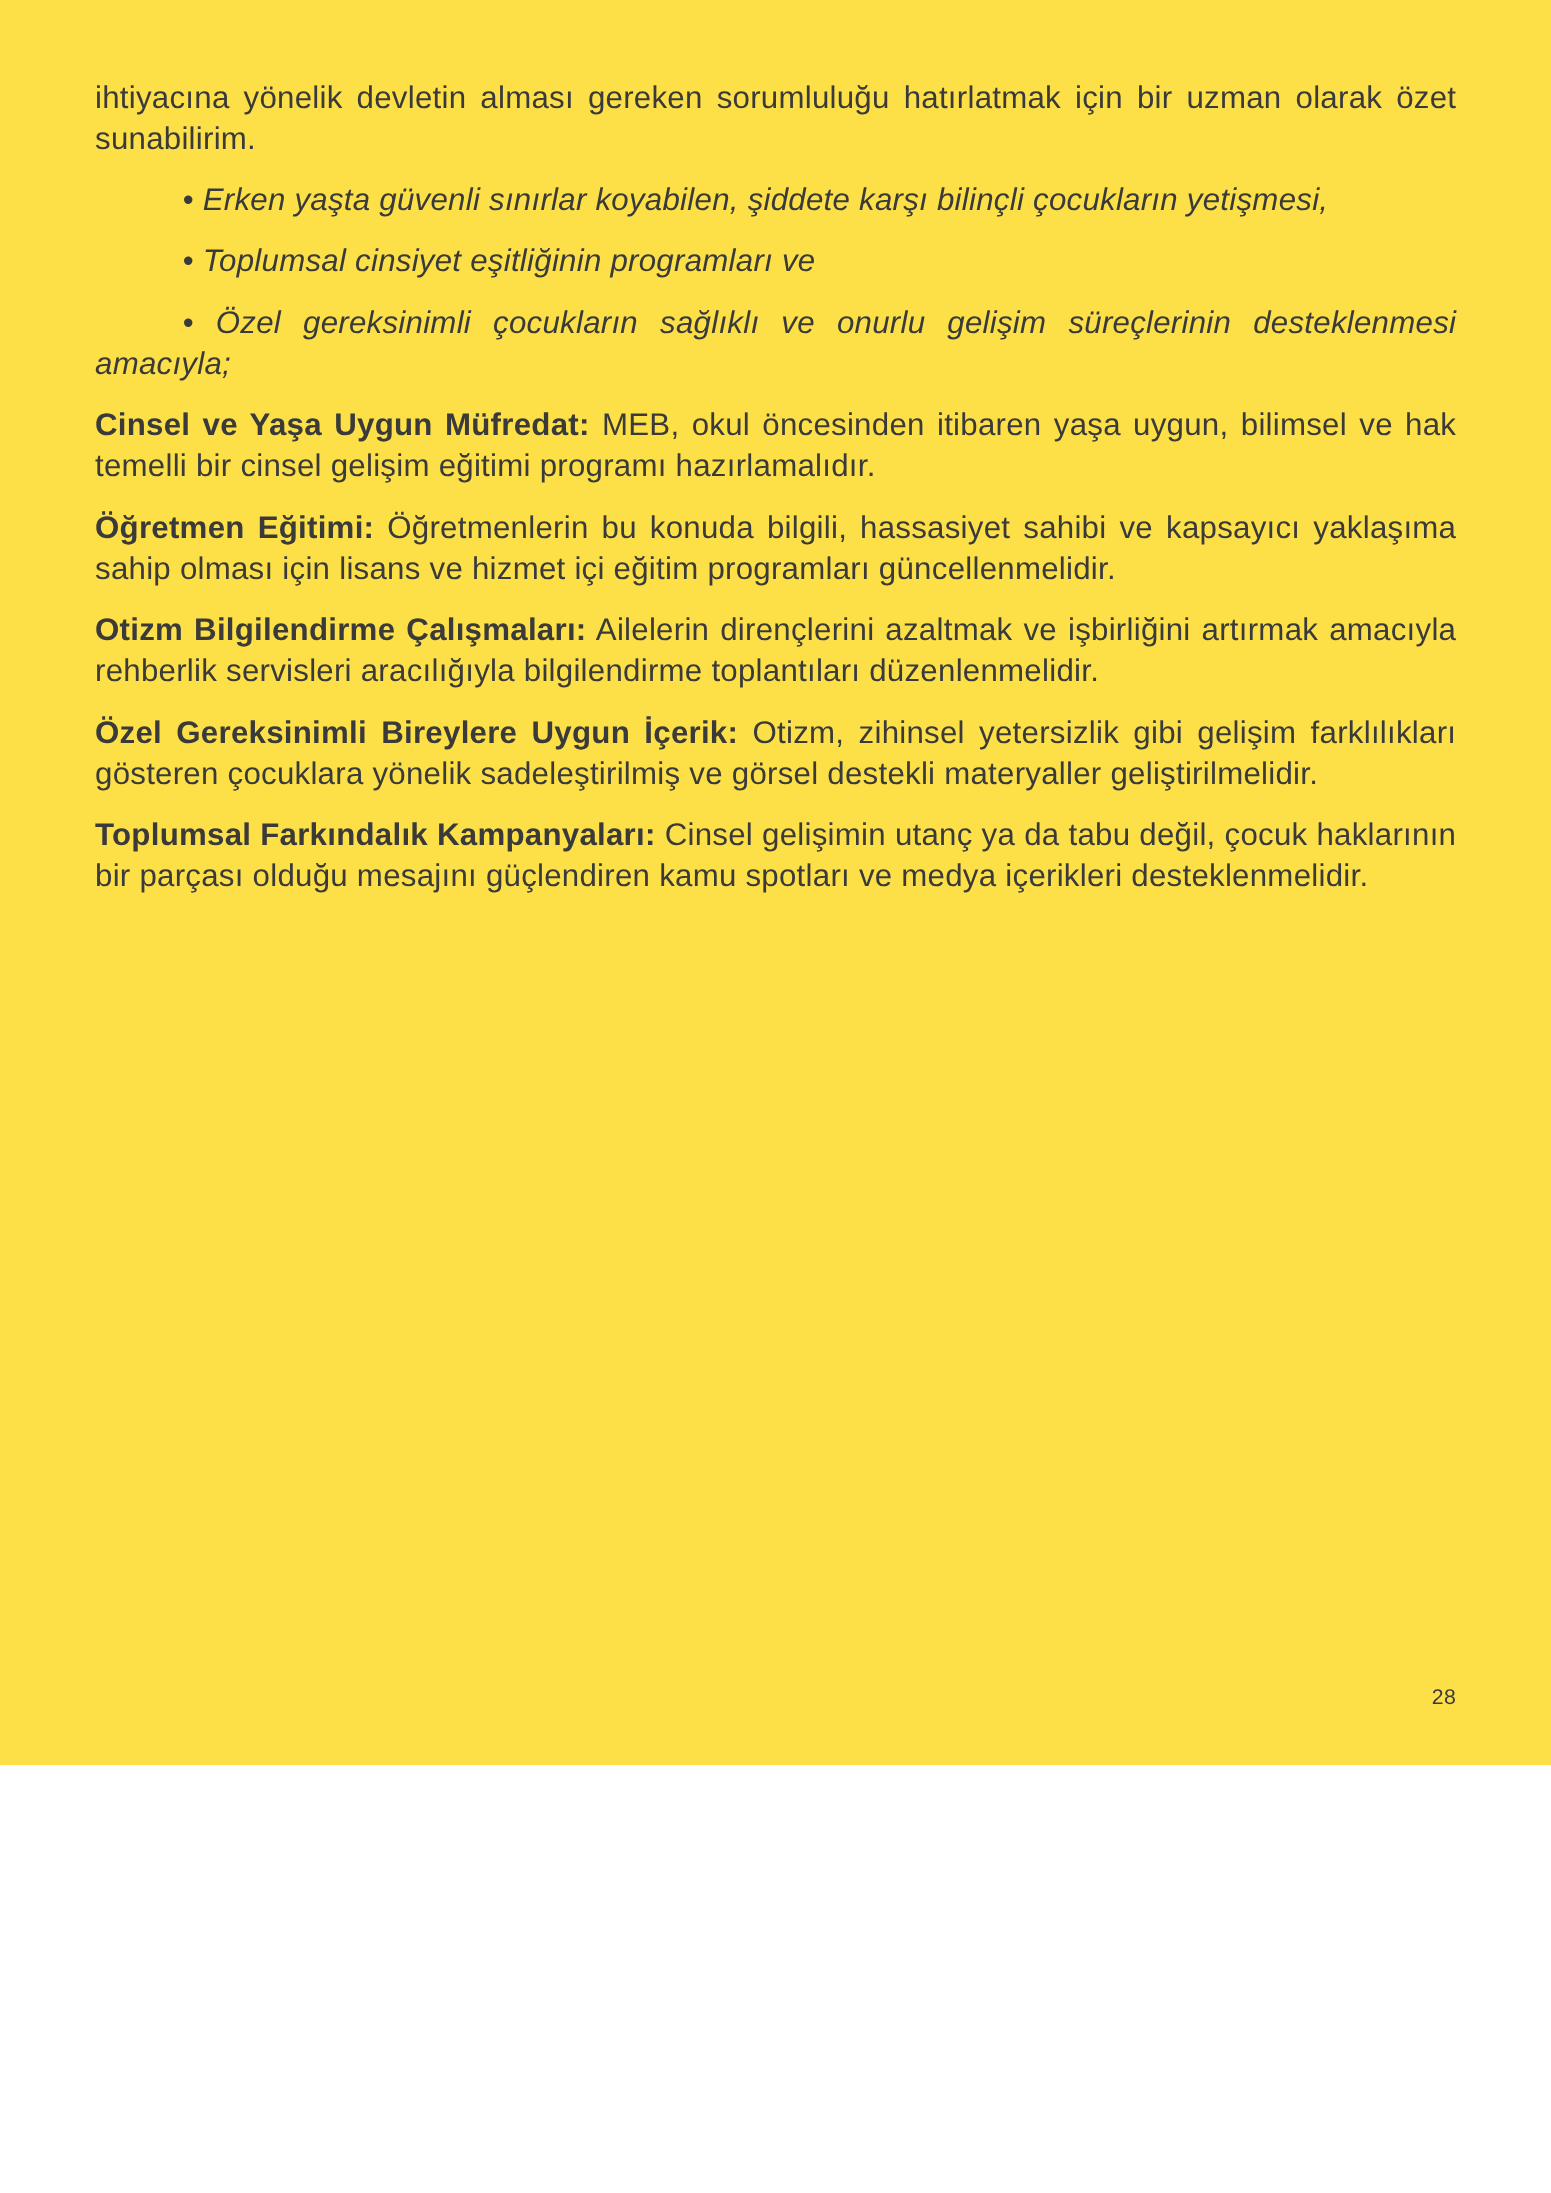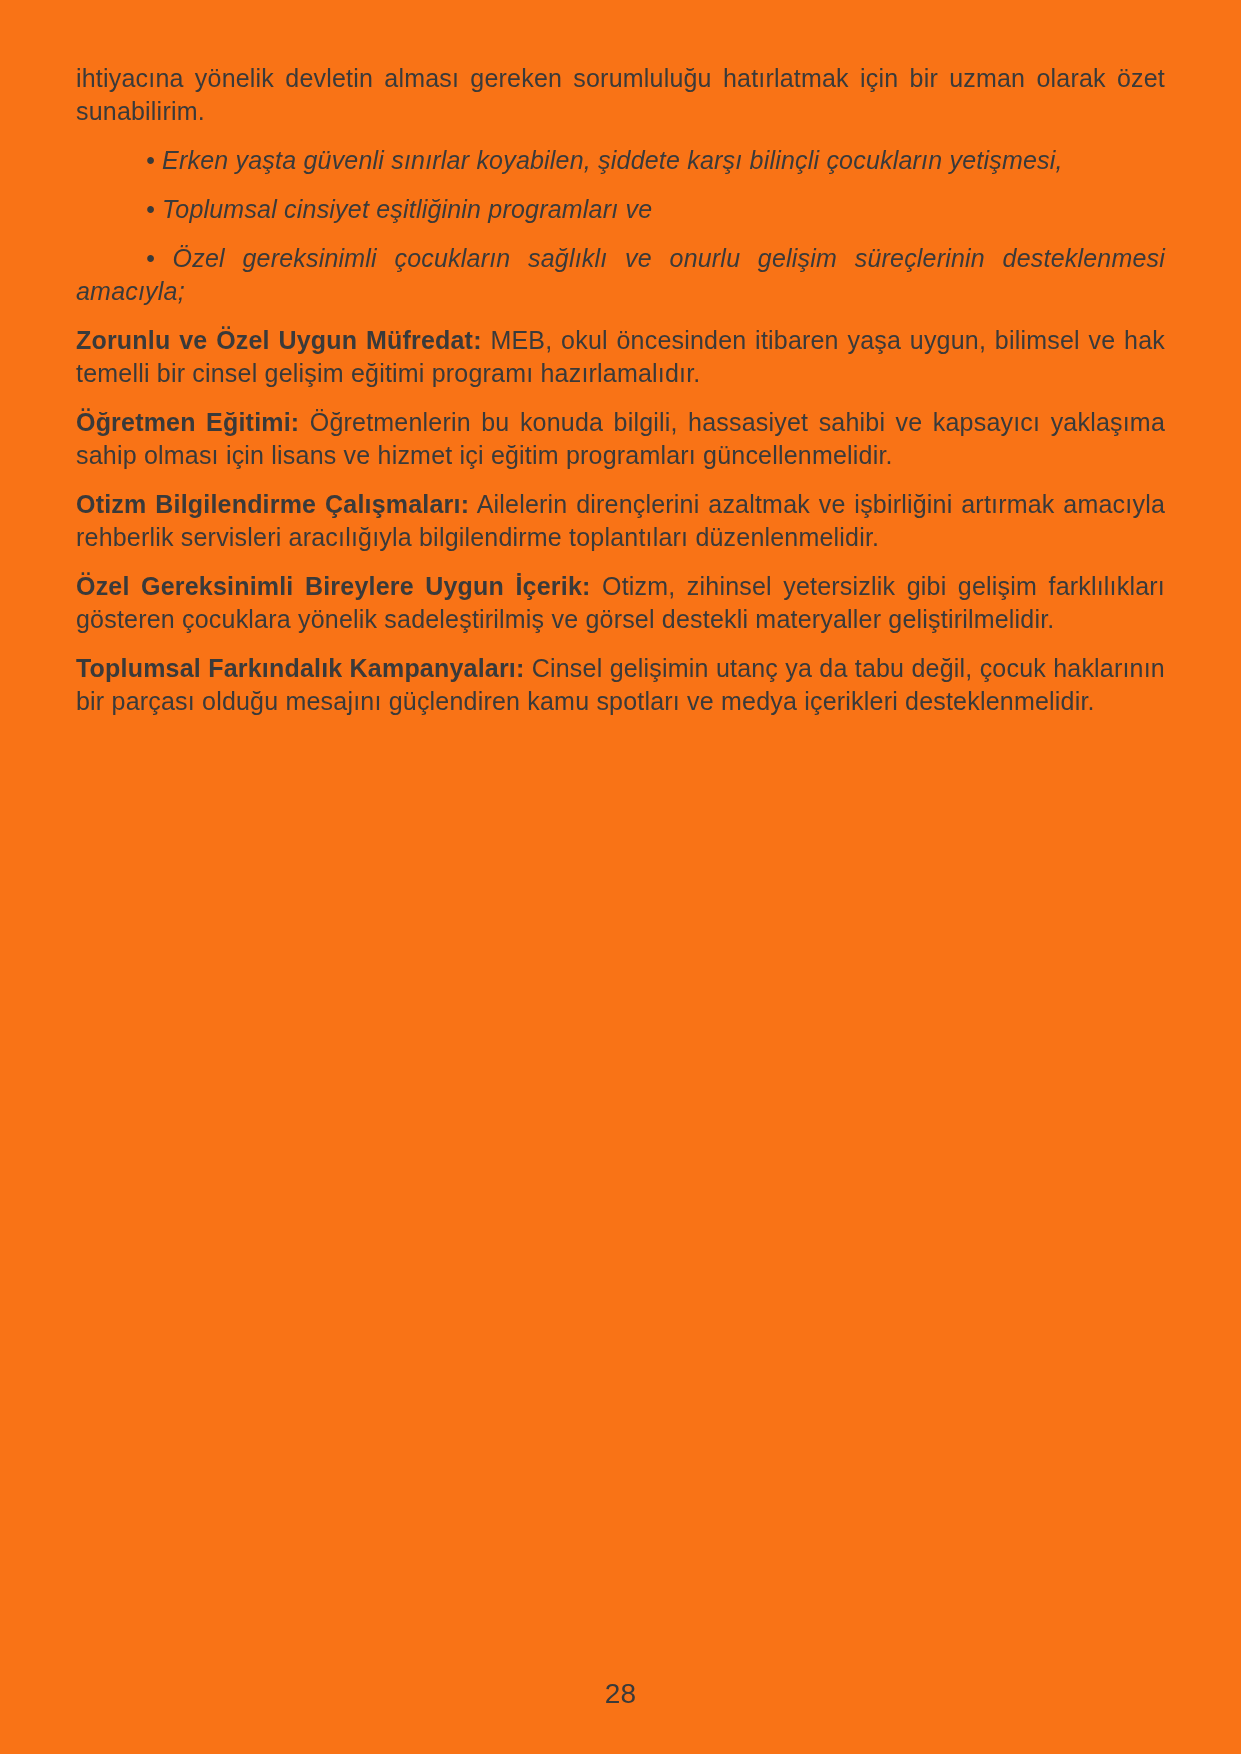--- a/index.html
+++ b/index.html
@@ -9,22 +9,22 @@
   body {
     width: 1241px;
     height: 1754px;
     background: #ffffff;
     font-family: "Liberation Sans", sans-serif;
     color: #3a3a3a;
   }
   .page {
     position: relative;
     width: 1241px;
-    height: 1754px;
-    background: #f97316;
+    height: 1412px;
+    background: #fde047;
     overflow: hidden;
   }
   .content {
     position: absolute;
     left: 76px;
     right: 76px;
     top: 62px;
   }
   .para {
     margin: 0 0 16px 0;
@@ -39,23 +39,23 @@
   }
   .lead {
     font-weight: bold;
   }
   .footer {
     position: absolute;
     left: 76px;
     right: 76px;
     bottom: 44px;
     display: flex;
-    justify-content: center;
+    justify-content: flex-end;
     align-items: baseline;
-    font-size: 28px;
+    font-size: 17px;
     letter-spacing: 0.3px;
   }
   .footer .doc-title {
     letter-spacing: 0.5px;
   }
 </style>
 </head>
 <body>
 
 <div class="page">
@@ -75,21 +75,21 @@
       <span class="bullet-marker">•</span>
       <span>Toplumsal cinsiyet eşitliğinin programları ve</span>
     </p>
 
     <p class="para bullet">
       <span class="bullet-marker">•</span>
       <span>Özel gereksinimli çocukların sağlıklı ve onurlu gelişim süreçlerinin desteklenmesi amacıyla;</span>
     </p>
 
     <p class="para">
-      <span class="lead">Zorunlu ve Özel Uygun Müfredat:</span>
+      <span class="lead">Cinsel ve Yaşa Uygun Müfredat:</span>
       <span>MEB, okul öncesinden itibaren yaşa uygun, bilimsel ve hak temelli bir cinsel gelişim eğitimi programı hazırlamalıdır.</span>
     </p>
 
     <p class="para">
       <span class="lead">Öğretmen Eğitimi:</span>
       <span>Öğretmenlerin bu konuda bilgili, hassasiyet sahibi ve kapsayıcı yaklaşıma sahip olması için lisans ve hizmet içi eğitim programları güncellenmelidir.</span>
     </p>
 
     <p class="para">
       <span class="lead">Otizm Bilgilendirme Çalışmaları:</span>

